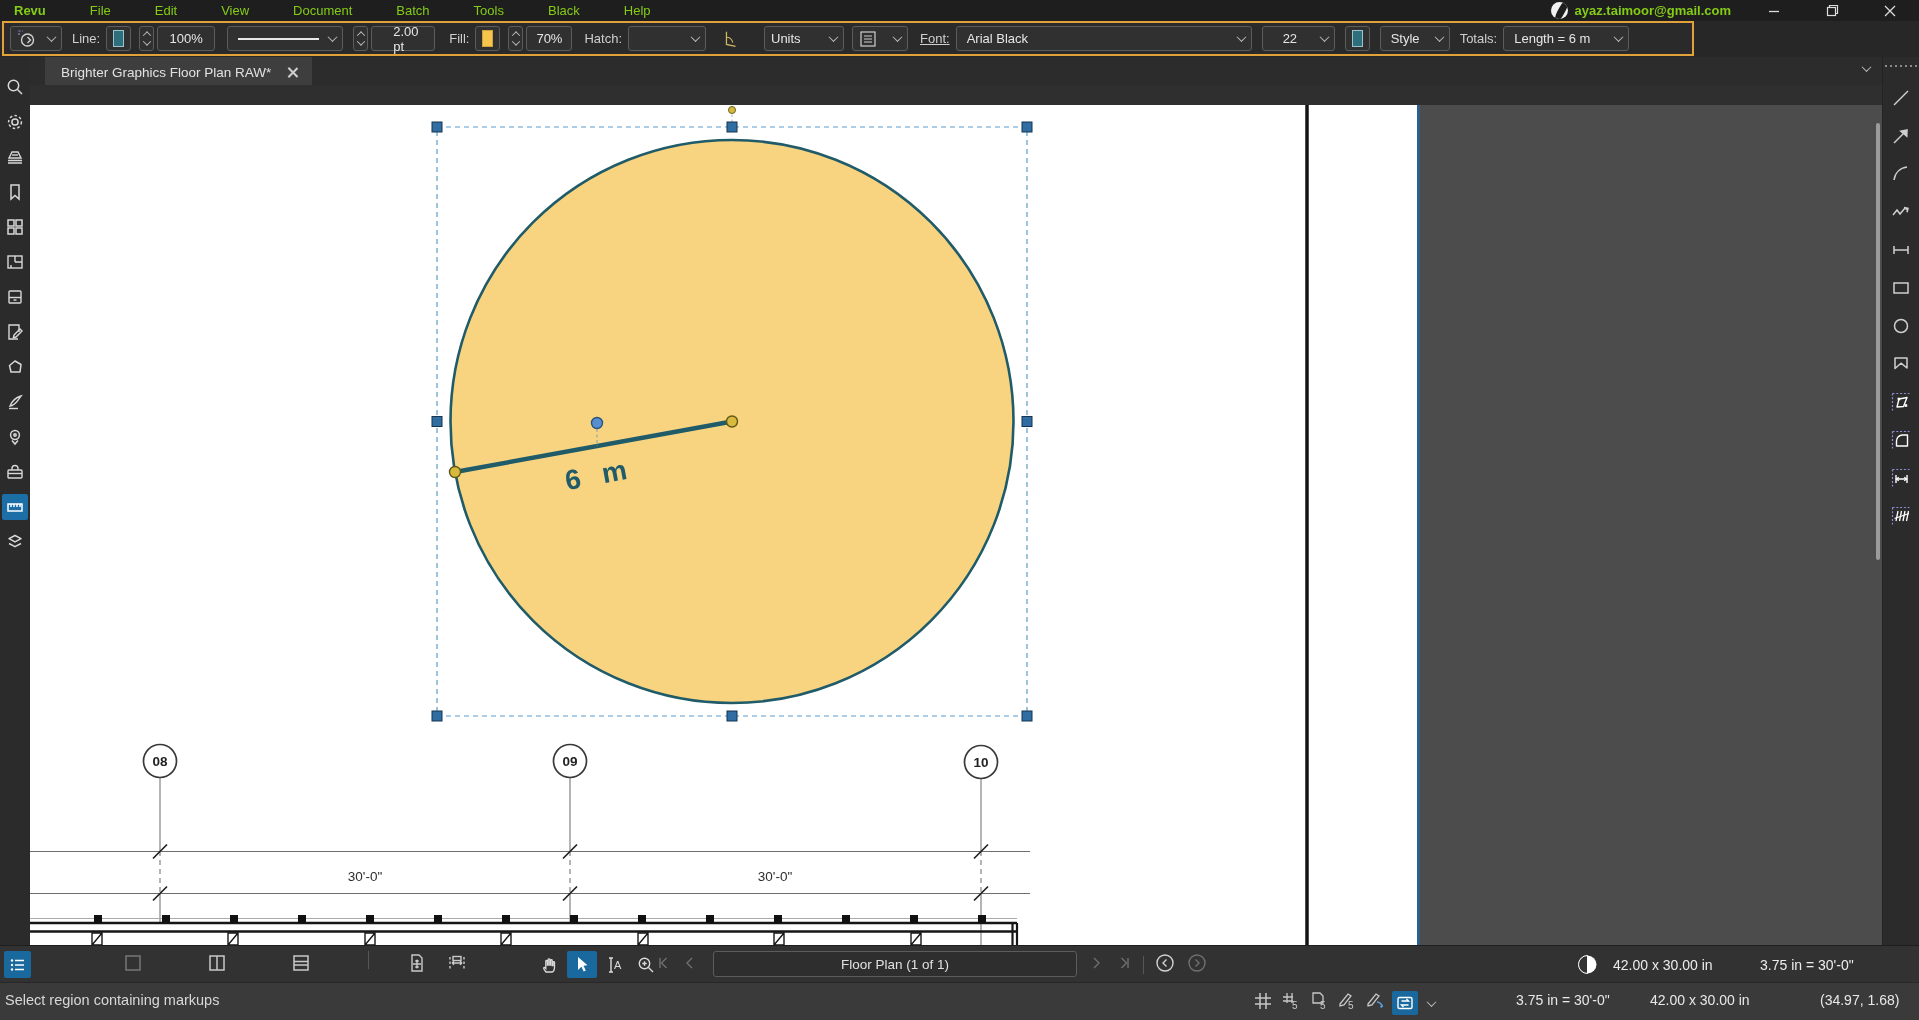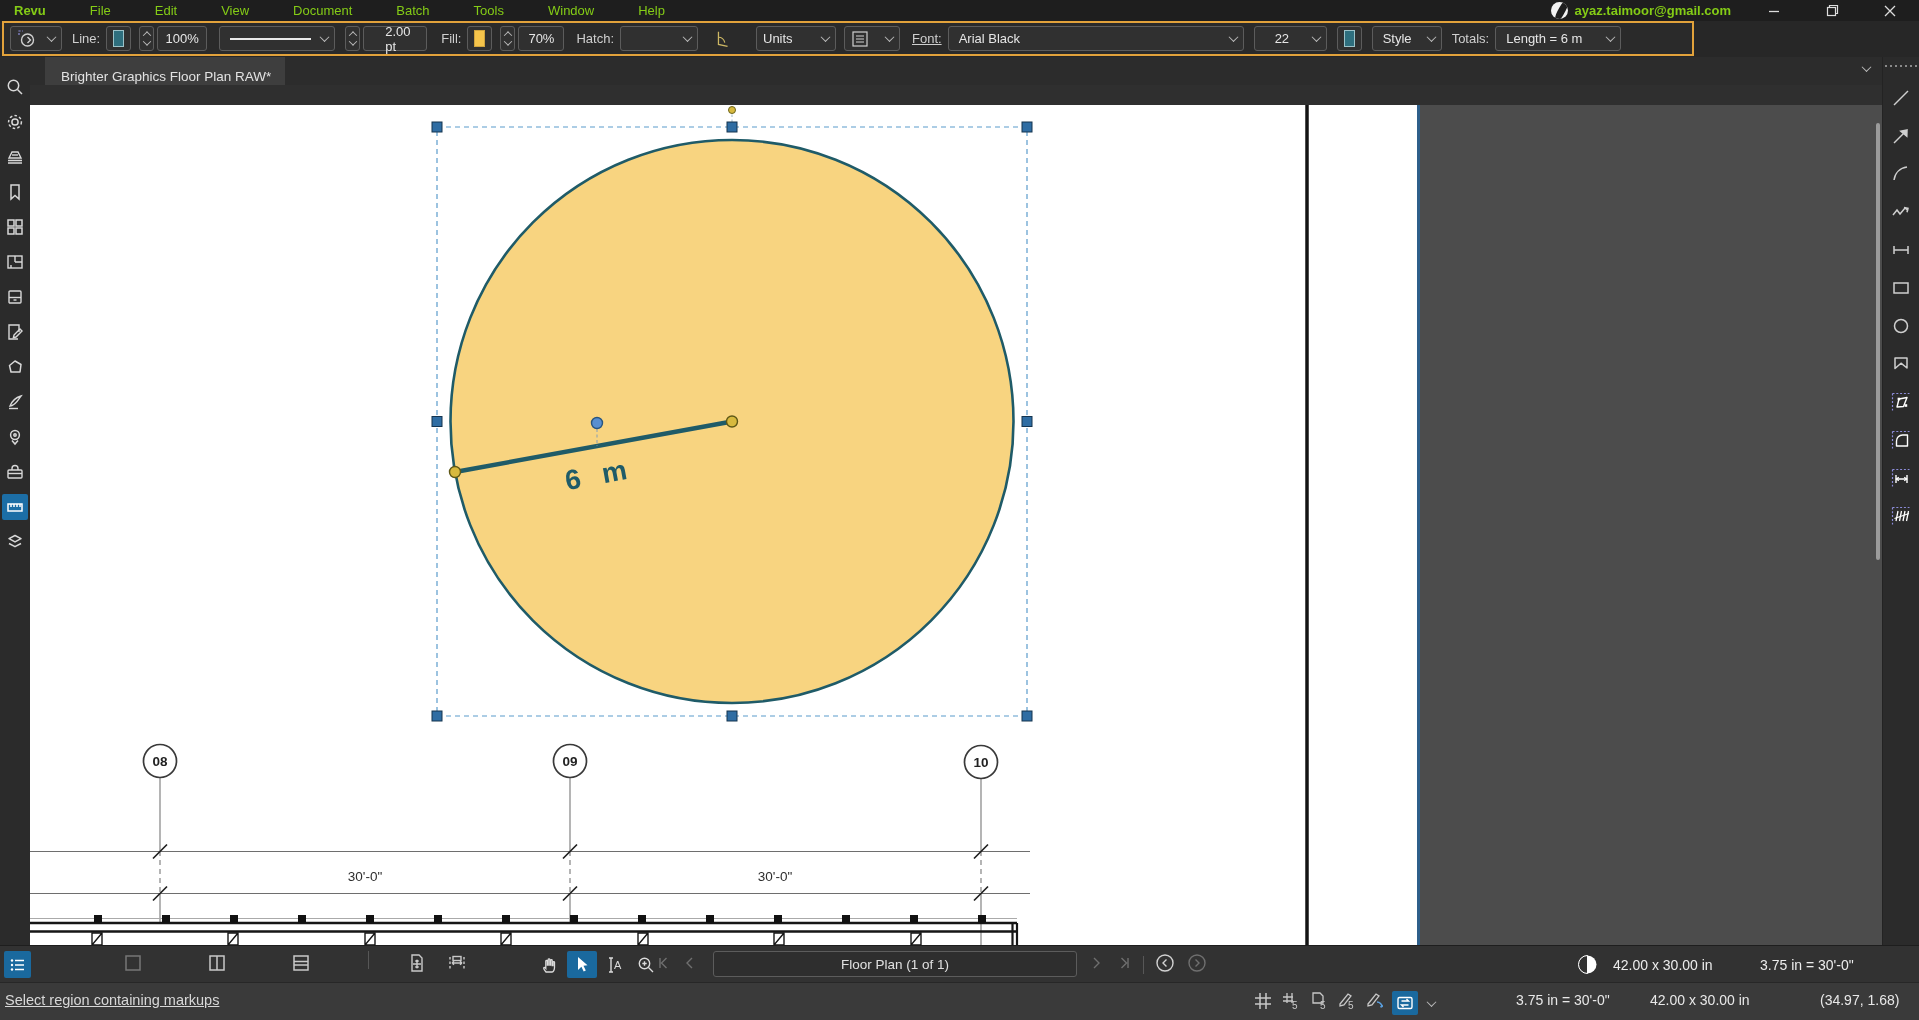--- a/index.html
+++ b/index.html
@@ -38,21 +38,21 @@
   .swatch { width:25px; height:25px; }
   .swatch .inner { width:15px; height:15px; margin:1px; }
   .teal { background:#2e6f7e; outline:1px solid #9cc3c9; }
   .yellow { background:#f6c54b; outline:1px solid #cfa43e; }
   .linestyle { width:116px; justify-content:space-between; }
   .linestyle .strokepreview { flex:1; height:2px; background:#e8e8e8; margin:0 4px; }
 
   
   .tabbar { position:absolute; left:30px; top:57px; width:1852px; height:28px; background:#2c2c2c; }
   .tab { position:absolute; left:15px; top:0; height:28px; background:#3e3e3e; display:flex; align-items:center;
-         gap:16px; padding:12px 14px 0 16px; color:#e2e2e2; font-size:13.5px;flex-direction:column; }
+         gap:16px; padding:3px 14px 0 16px; color:#e2e2e2; font-size:13.5px; }
   .tab-close { width:11px; height:11px; position:relative; }
   .tab-close:before,.tab-close:after { content:""; position:absolute; left:5px; top:-1px; width:1.6px; height:13px; background:#cfcfcf; }
   .tab-close:before { transform:rotate(45deg); } .tab-close:after { transform:rotate(-45deg); }
   .tab-overflow { position:absolute; right:12px; top:8px; }
 
   
   .left-rail { position:absolute; left:0; top:57px; width:30px; height:888px; background:#2b2b2b;
                display:flex; flex-direction:column; align-items:center; padding-top:17px; gap:9px; }
   .rail-item { width:26px; height:26px; display:flex; align-items:center; justify-content:center; border-radius:2px; }
   .rail-item.active { background:#1c6ea6; }
@@ -75,39 +75,39 @@
   .bottombar { position:absolute; left:0; top:945px; width:1919px; height:37px; background:#323232; border-top:1px solid #1e1e1e; color:#cfcfcf; }
   .bb-abs { position:absolute; top:5px; height:27px; display:flex; align-items:center; }
   .bluebtn { background:#1a699e; border-radius:2px; display:flex; align-items:center; justify-content:center; }
   .vsep { width:1px; height:18px; background:#575757; }
   .pagebox { width:364px; height:26px; background:#2e2e2e; border:1px solid #5c5c5c; border-radius:3px;
              display:flex; align-items:center; justify-content:center; color:#e0e0e0; font-size:13.5px; }
   .bb-text { color:#ececec; font-size:14px; white-space:nowrap; }
 
   
   .statusbar { position:absolute; left:0; top:982px; width:1919px; height:38px; background:#3a3a3a; border-top:1px solid #272727; color:#d8d8d8; }
-  .sb-msg { position:absolute; left:5px; top:9px; font-size:14.5px;text-decoration:underline; }
+  .sb-msg { position:absolute; left:5px; top:9px; font-size:14.5px; }
   .sb-icons { position:absolute; left:1252px; top:7px; display:flex; align-items:center; gap:6px; }
   .sb-text { position:absolute; top:9px; font-size:14px; color:#e8e8e8; white-space:nowrap; }
 </style>
 </head>
 <body>
 
 <div id="app">
 
   <header class="menubar">
     <div class="menus">
       <span class="menu-item">Revu</span>
       <span class="menu-item">File</span>
       <span class="menu-item">Edit</span>
       <span class="menu-item">View</span>
       <span class="menu-item">Document</span>
       <span class="menu-item">Batch</span>
       <span class="menu-item">Tools</span>
-      <span class="menu-item">Window</span>
+      <span class="menu-item">Black</span>
       <span class="menu-item">Help</span>
     </div>
     <div class="right">
       <div class="account">
         <span class="logo-circle"></span>
         <span>ayaz.taimoor@gmail.com</span>
       </div>
       <div class="winbtns">
         <span class="winbtn">
           <svg width="12" height="12" viewBox="0 0 12 12">
@@ -143,21 +143,21 @@
 
       <span class="lbl">Line:</span>
       <div class="ctrl swatch">
           <span class="inner teal"></span>
         </div>
 
       <div class="spin" style="margin-left:8px;">
           <i class="up"></i>
           <i class="dn"></i>
         </div>
-      <div class="ctrl" style="width:50px;">
+      <div class="ctrl" style="width:58px;">
           <span>100%</span>
         </div>
 
       <div class="ctrl linestyle" style="margin-left:12px;">
         <span class="strokepreview"></span>
         <span class="chev"></span>
       </div>
 
       <div class="spin" style="margin-left:10px;">
           <i class="up"></i>

